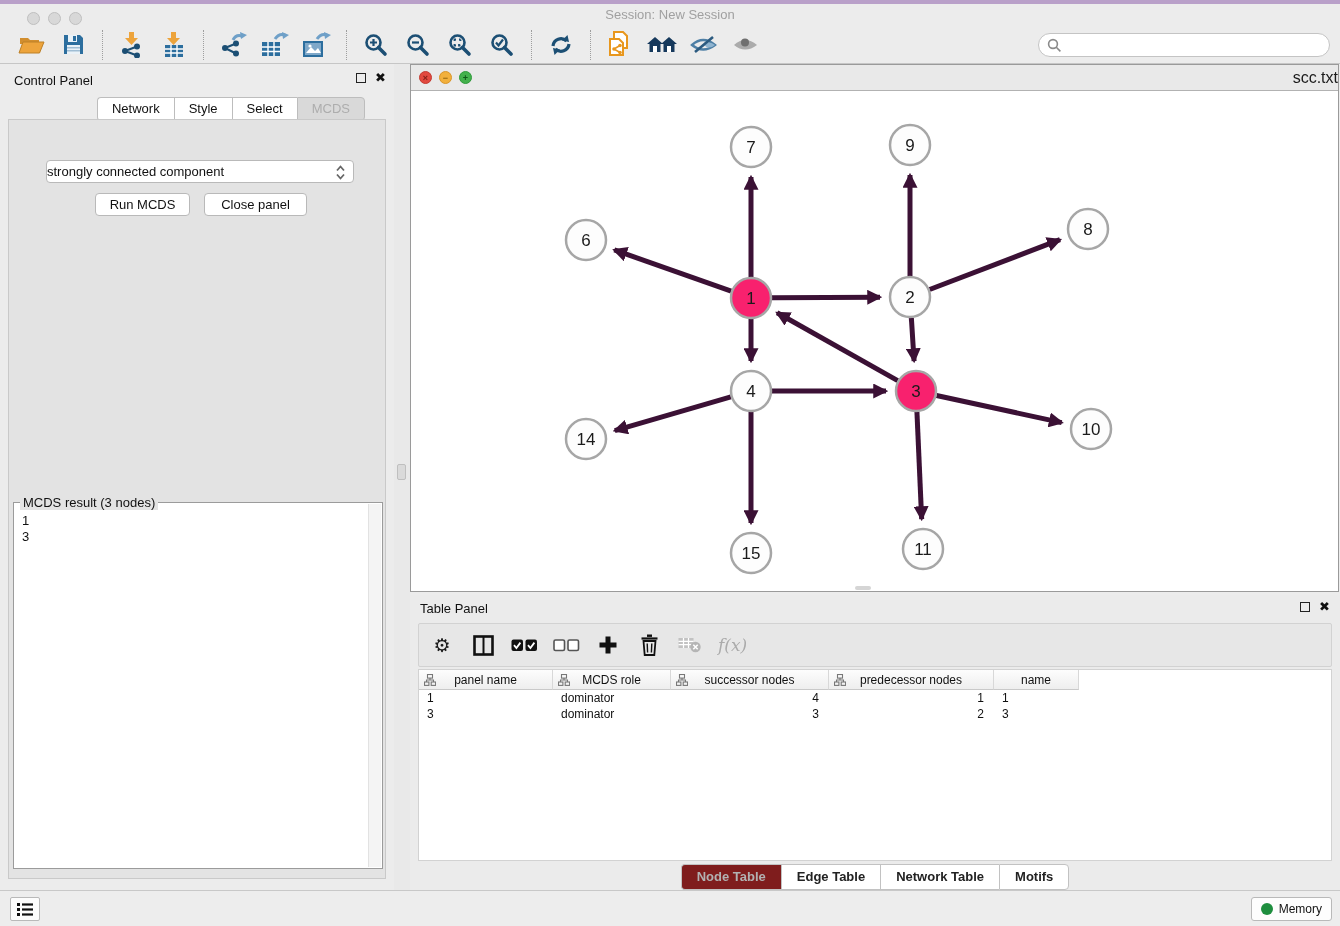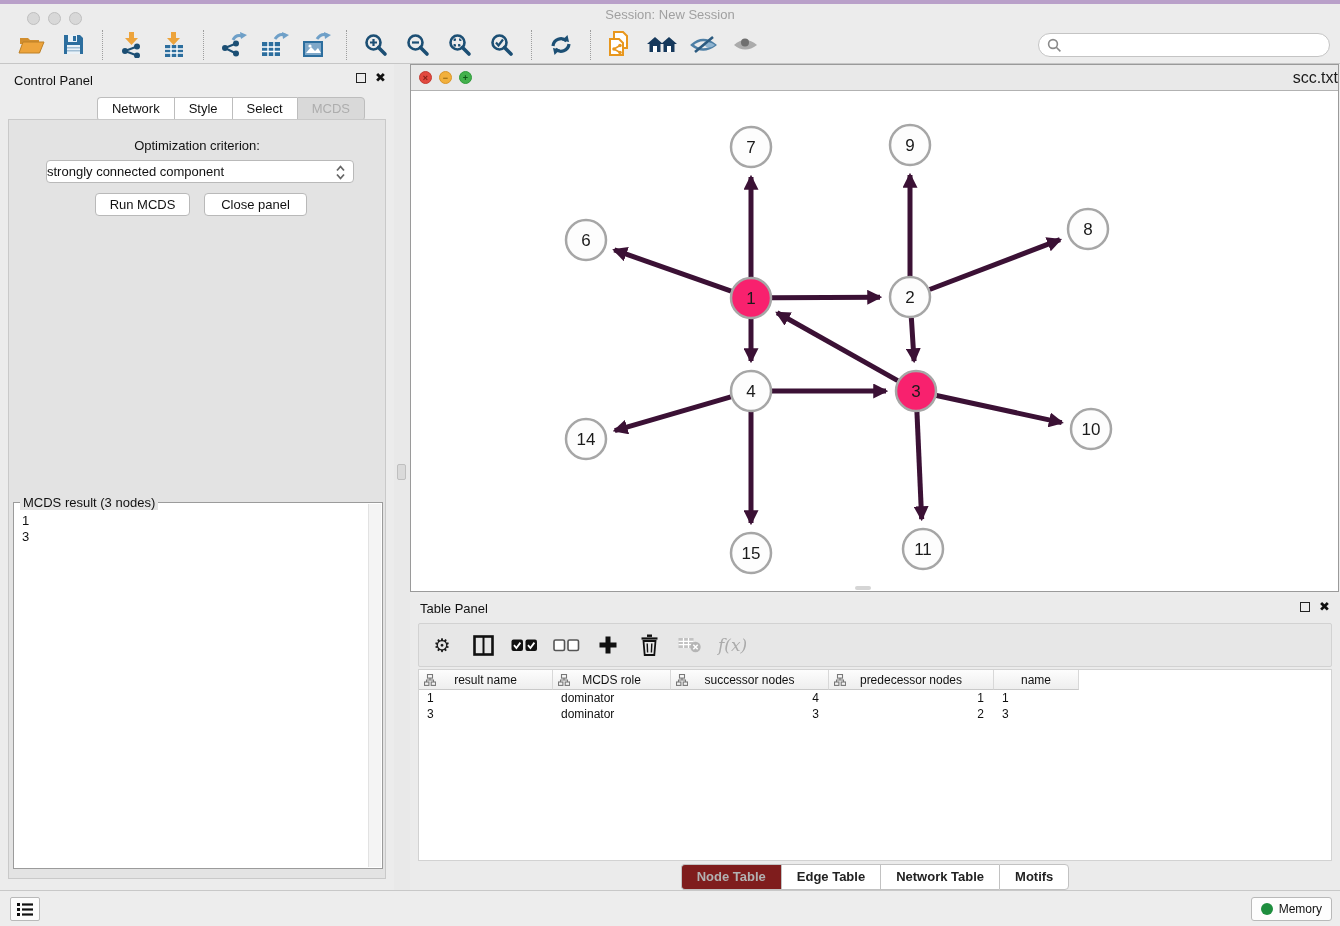--- a/index.html
+++ b/index.html
@@ -237,21 +237,20 @@
       <span class="panel-close">✖</span>
     </span>
   </div>
   <div id="cp-tabs">
       <span class="cp-tab">Network</span>
       <span class="cp-tab">Style</span>
       <span class="cp-tab">Select</span>
       <span class="cp-tab grayed">MCDS</span>
     </div>
   <div id="cp-body">
-    <div id="opt-label">Optimization criterion:</div>
     <div id="criterion-select">
       <span>strongly connected component</span>
       <svg id="criterion-chevrons" width="11" height="17" viewBox="0 0 11 17">
           <path d="M2 6.5 L5.5 2.5 L9 6.5 M2 10.5 L5.5 14.5 L9 10.5" fill="none" stroke="#666" stroke-width="1.8"></path>
         </svg>
     </div>
     <button class="cp-btn" id="run-btn">Run MCDS</button>
     <button class="cp-btn" id="closepanel-btn">Close panel</button>
     <div id="result-box">
       <span id="result-legend">MCDS result (3 nodes)</span>
@@ -381,21 +380,21 @@
   </div>
   <div id="tp-table">
     <div id="tp-colheads">
         <div class="colhead" style="width: 134px;">
           <svg class="tree-ic" width="12" height="12" viewBox="0 0 12 12">
             <rect x="3.5" y="0.5" width="5" height="3.6" fill="none" stroke="#777" stroke-width="1.1"></rect>
             <path d="M6 4 V6 M2.5 8 V6 H9.5 V8" fill="none" stroke="#777" stroke-width="1.1"></path>
             <rect x="0.5" y="8" width="4.4" height="3.4" fill="none" stroke="#777" stroke-width="1.1"></rect>
             <rect x="7.2" y="8" width="4.4" height="3.4" fill="none" stroke="#777" stroke-width="1.1"></rect>
           </svg>
-          <span>result name</span>
+          <span>panel name</span>
         </div>
         <div class="colhead" style="width: 118px;">
           <svg class="tree-ic" width="12" height="12" viewBox="0 0 12 12">
             <rect x="3.5" y="0.5" width="5" height="3.6" fill="none" stroke="#777" stroke-width="1.1"></rect>
             <path d="M6 4 V6 M2.5 8 V6 H9.5 V8" fill="none" stroke="#777" stroke-width="1.1"></path>
             <rect x="0.5" y="8" width="4.4" height="3.4" fill="none" stroke="#777" stroke-width="1.1"></rect>
             <rect x="7.2" y="8" width="4.4" height="3.4" fill="none" stroke="#777" stroke-width="1.1"></rect>
           </svg>
           <span>MCDS role</span>
         </div>

